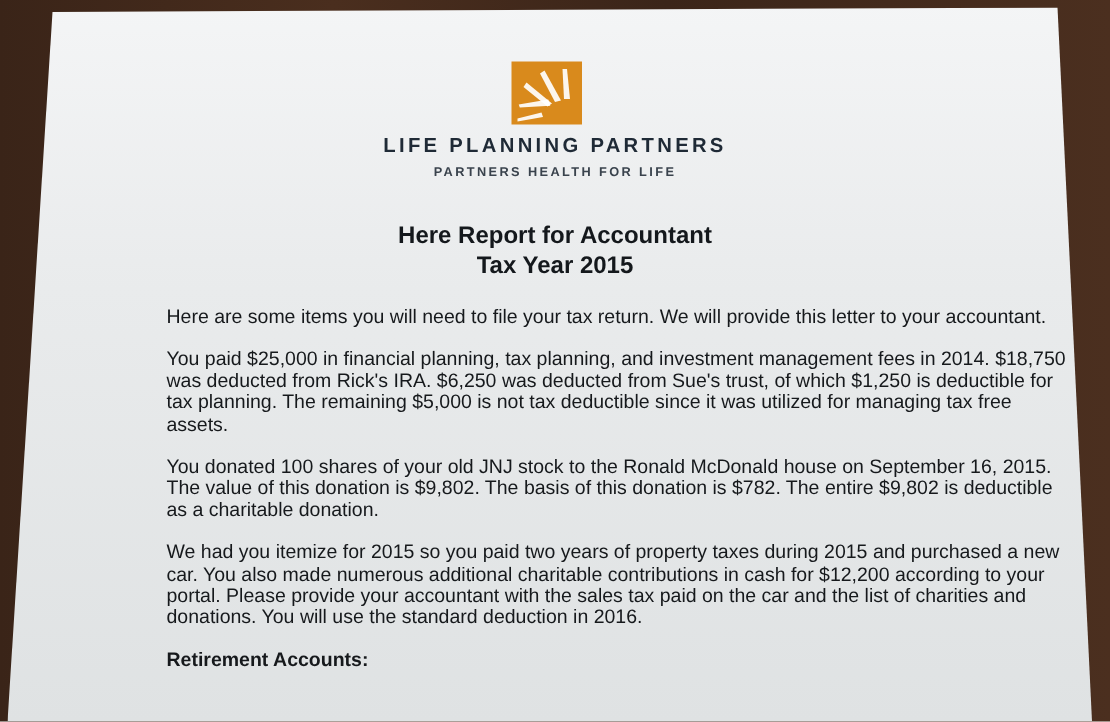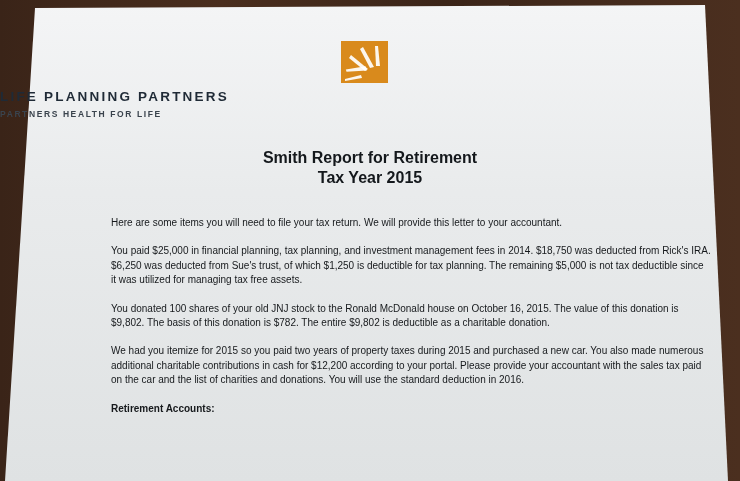--- a/index.html
+++ b/index.html
@@ -12,34 +12,34 @@
       position: absolute; left: 0; top: 0; width: 740px; height: 481px;
       background: linear-gradient(180deg, #f4f5f6 0%, #e9ebec 40%, #dfe2e3 100%);
       clip-path: polygon(35px 8px, 705px 5px, 728px 481px, 5px 481px);
     }
     .logo {
       position: absolute; left: 341px; top: 41px; width: 47px; height: 42px;
       background: #d98a1c;
     }
     .logo svg { width: 100%; height: 100%; display: block; }
     .brand {
-      position: absolute; left: 0; width: 740px; 
+      position: absolute; left: 0; width: 740px; text-align: center;
       color: #1f2a36; font-weight: bold;
     }
     .brand.name { top: 89px; font-size: 13.5px; letter-spacing: 2.2px; }
     .brand.tag { top: 109px; font-size: 8.5px; letter-spacing: 1.6px; font-weight: bold; color: #3a434d; }
     .title {
       position: absolute; left: 0; width: 740px; text-align: center;
       font-size: 16px; font-weight: bold; color: #14181c; line-height: 20px;
     }
     .title.t1 { top: 148px; }
     .title.t2 { top: 168px; }
     .body {
       position: absolute; left: 111px; top: 204px; width: 600px;
-      font-size: 10px; line-height: 14.4px; color: #16191c; margin-top: 12px;
+      font-size: 13px; line-height: 14.4px; color: #16191c;
     }
     .body p { margin: 0 0 14px 0; }
     .body .h { font-weight: bold; display: block; }
   </style>
 </head>
 <body>
 
 <div class="paper"></div>
 
 <div class="logo">
@@ -48,26 +48,26 @@
     <polygon points="5,30 24,24 26,28 6,32" fill="#fff" opacity="0.92" transform="rotate(8 15 28)"></polygon>
     <polygon points="10,14 27,28 24,30 8,17" fill="#fff" opacity="0.92"></polygon>
     <polygon points="22,6 33,26 29,27 19,8" fill="#fff" opacity="0.92"></polygon>
     <polygon points="37,5 39,25 35,25 34,5" fill="#fff" opacity="0.92"></polygon>
   </svg>
 </div>
 
 <div class="brand name">LIFE PLANNING PARTNERS</div>
 <div class="brand tag">PARTNERS HEALTH FOR LIFE</div>
 
-<div class="title t1">Smith Report for Retirement</div>
+<div class="title t1">Here Report for Accountant</div>
 <div class="title t2">Tax Year 2015</div>
 
 <div class="body">
   <p>Here are some items you will need to file your tax return.  We will provide this letter to your accountant.</p>
   <p>
     <span>You paid $25,000 in financial planning, tax planning, and investment management fees in 2014.  $18,750 was deducted from Rick's IRA. $6,250 was deducted from Sue's trust, of which $1,250 is deductible for tax planning. The remaining $5,000 is not tax deductible since it was utilized for managing tax free assets.</span>
   </p>
-  <p>You donated 100 shares of your old JNJ stock to the Ronald McDonald house on October 16, 2015. The value of this donation is $9,802. The basis of this donation is $782. The entire $9,802 is deductible as a charitable donation.</p>
+  <p>You donated 100 shares of your old JNJ stock to the Ronald McDonald house on September 16, 2015. The value of this donation is $9,802. The basis of this donation is $782. The entire $9,802 is deductible as a charitable donation.</p>
   <p>We had you itemize for 2015 so you paid two years of property taxes during 2015 and purchased a new car. You also made numerous additional charitable contributions in cash for $12,200 according to your portal. Please provide your accountant with the sales tax paid on the car and the list of charities and donations. You will use the standard deduction in 2016.</p>
   <p>
     <span class="h">Retirement Accounts:</span>
   </p>
 </div>
 
 </body></html>

